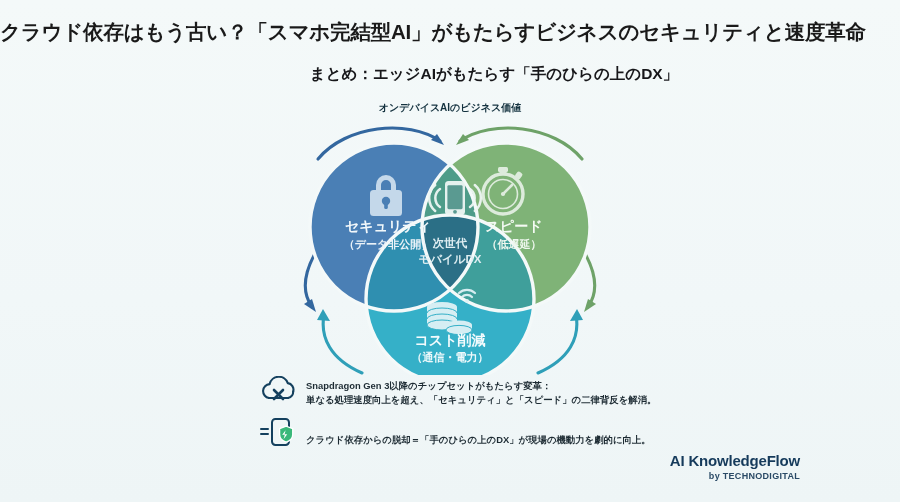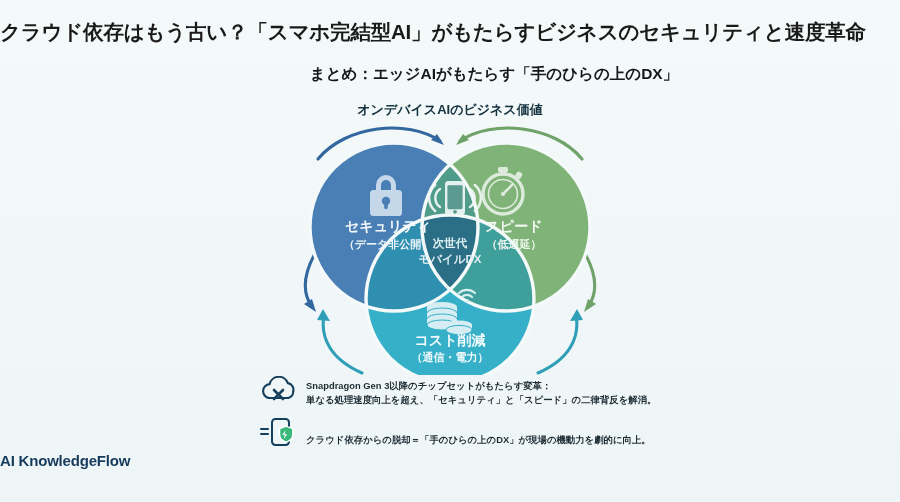--- a/index.html
+++ b/index.html
@@ -30,21 +30,21 @@
     text-align:center;
     font-size:15.5px;
     font-weight:bold;
     color:#17171a;
     letter-spacing:0px;
     padding-left:44px;
   }
   .venn-title{
     position:absolute;top:101px;left:0;width:900px;
     text-align:center;
-    font-size:13px;
+    font-size:10px;
     font-weight:bold;
     color:#14323f;
   }
 
   
   .venn-stage{
     position:absolute;
     left:276px;top:123px;
     width:348px;height:252px;
   }
@@ -73,21 +73,21 @@
     font-weight:bold;
     color:#1d2b33;
     line-height:1.55;
     padding-top:1px;
   }
   .bullet .txt .l2{display:block;}
   .bullet.second .txt{padding-top:8px;}
 
   
   .footer{
-    position:absolute;left:0;top:452px;width:800px;text-align:left;
+    position:absolute;left:0;top:452px;width:800px;text-align:right;
   }
   .brand{
     font-size:15px;font-weight:bold;color:#153a5b;letter-spacing:-0.2px;
   }
   .brand-sub{
     font-size:9px;font-weight:bold;color:#2a4a66;margin-top:2px;letter-spacing:0.3px;
   }
   .brand-tag{
     font-size:8.6px;color:#2e4f66;margin-top:4px;
   }
@@ -262,15 +262,16 @@
       </div>
       <div class="txt">
         <span>クラウド依存からの脱却＝「手のひらの上のDX」が現場の機動力を劇的に向上。</span>
       </div>
     </div>
 
   </div>
 
   <div class="footer">
     <div class="brand">AI KnowledgeFlow</div>
+    <div class="brand-sub">by TECHNODIGITAL</div>
   </div>
 
 </div>
 
 </body></html>

